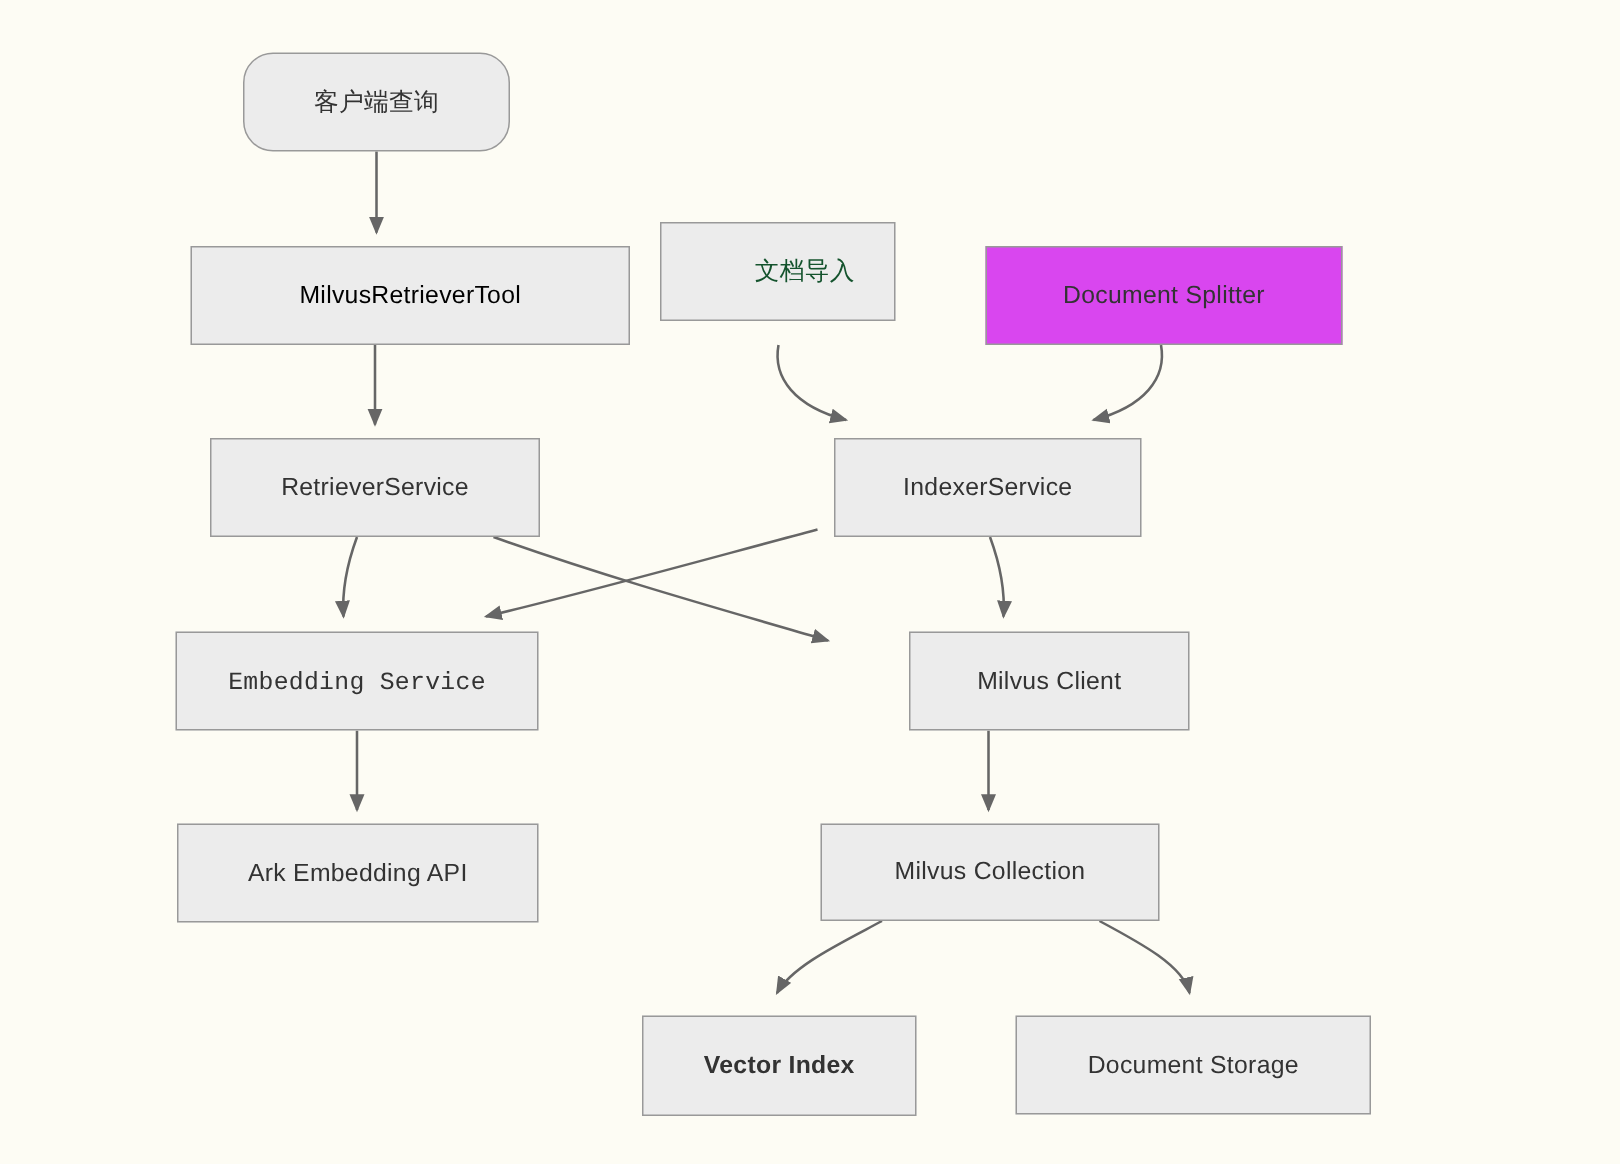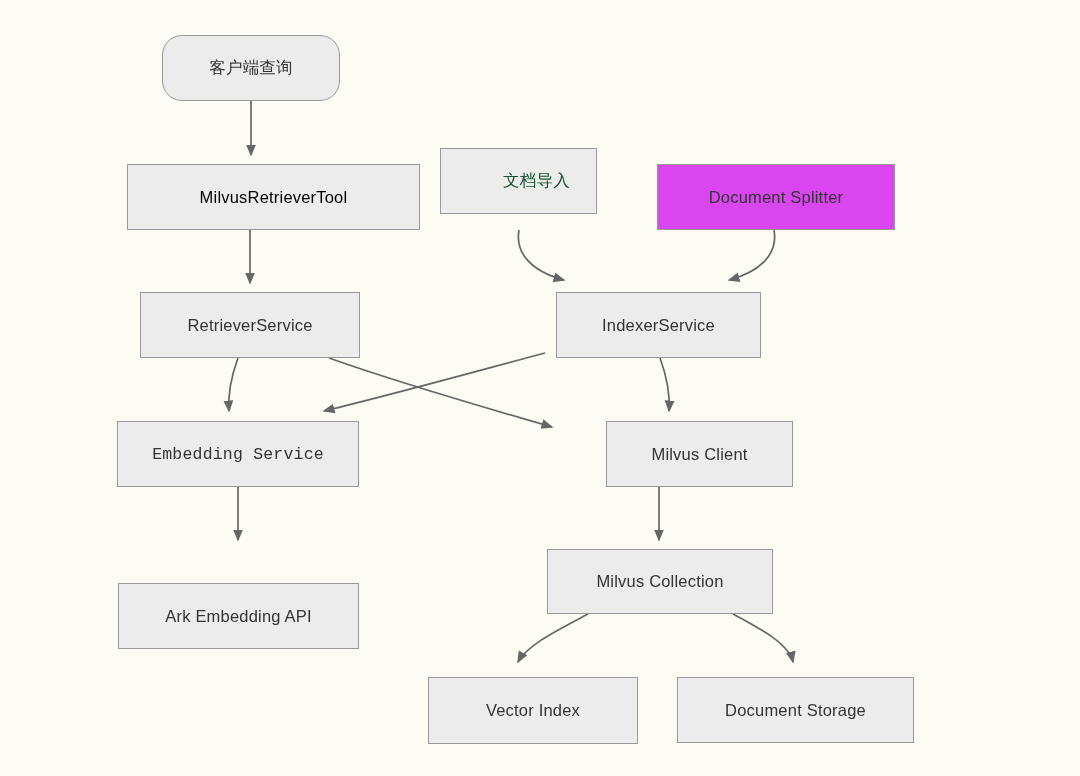--- a/index.html
+++ b/index.html
@@ -58,18 +58,18 @@
   </svg>
   <div id="nodes">
       <div class="node" style="left: 162px; top: 35px; width: 178px; height: 66px; background: rgb(236, 236, 236); border-color: rgb(153, 153, 153); color: rgb(51, 51, 51); border-radius: 20px;">客户端查询</div>
       <div class="node" style="left: 127px; top: 164px; width: 293px; height: 66px; background: rgb(236, 236, 236); border-color: rgb(153, 153, 153); color: #000000;">MilvusRetrieverTool</div>
       <div class="node" style="left: 440px; top: 148px; width: 157px; height: 66px; background: rgb(236, 236, 236); border-color: rgb(153, 153, 153); color: #14532d; padding-left: 36px;">文档导入</div>
       <div class="node" style="left: 657px; top: 164px; width: 238px; height: 66px; background: #d946ef; border-color: rgb(153, 153, 153); color: rgb(51, 51, 51);">Document Splitter</div>
       <div class="node" style="left: 140px; top: 292px; width: 220px; height: 66px; background: rgb(236, 236, 236); border-color: rgb(153, 153, 153); color: rgb(51, 51, 51); text-align: center;">RetrieverService</div>
       <div class="node" style="left: 556px; top: 292px; width: 205px; height: 66px; background: rgb(236, 236, 236); border-color: rgb(153, 153, 153); color: rgb(51, 51, 51);">IndexerService</div>
       <div class="node" style="left: 117px; top: 421px; width: 242px; height: 66px; background: rgb(236, 236, 236); border-color: rgb(153, 153, 153); color: rgb(51, 51, 51); font-family: Liberation Mono, monospace;">Embedding Service</div>
       <div class="node" style="left: 570px; top: 421px; width: 187px; height: 66px; background: rgb(236, 236, 236); border-color: rgb(153, 153, 153); color: rgb(51, 51, 51); margin-left: 36px;">Milvus Client</div>
-      <div class="node" style="left: 118px; top: 549px; width: 241px; height: 66px; background: rgb(236, 236, 236); border-color: rgb(153, 153, 153); color: rgb(51, 51, 51); margin-top: 34px;">Ark Embedding API</div>
+      <div class="node" style="left: 118px; top: 549px; width: 241px; height: 66px; background: rgb(236, 236, 236); border-color: rgb(153, 153, 153); color: rgb(51, 51, 51);">Ark Embedding API</div>
       <div class="node" style="left: 547px; top: 549px; width: 226px; height: 65px; background: rgb(236, 236, 236); border-color: rgb(153, 153, 153); color: rgb(51, 51, 51);">Milvus Collection</div>
-      <div class="node" style="left: 428px; top: 677px; width: 210px; height: 67px; background: rgb(236, 236, 236); border-color: rgb(153, 153, 153); color: rgb(51, 51, 51);">Vector Index</div>
+      <div class="node" style="left: 428px; top: 677px; width: 183px; height: 67px; background: rgb(236, 236, 236); border-color: rgb(153, 153, 153); color: rgb(51, 51, 51); font-weight: bold;">Vector Index</div>
       <div class="node" style="left: 677px; top: 677px; width: 237px; height: 66px; background: rgb(236, 236, 236); border-color: rgb(153, 153, 153); color: rgb(51, 51, 51); text-align: right;">Document Storage</div>
     </div>
 </div>
 
 </body></html>

